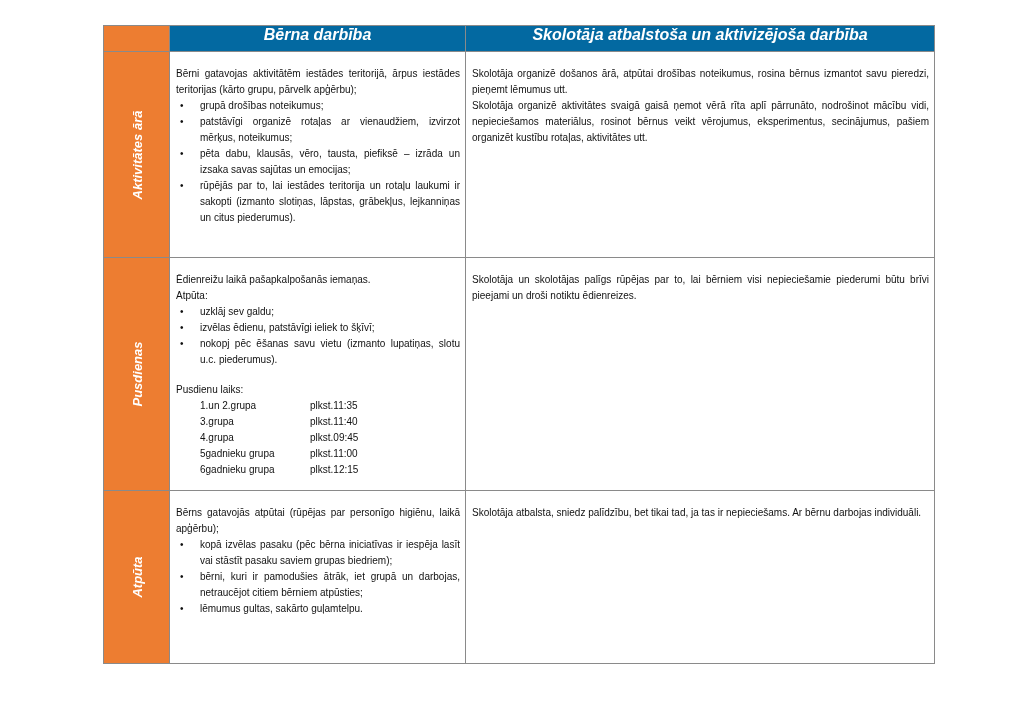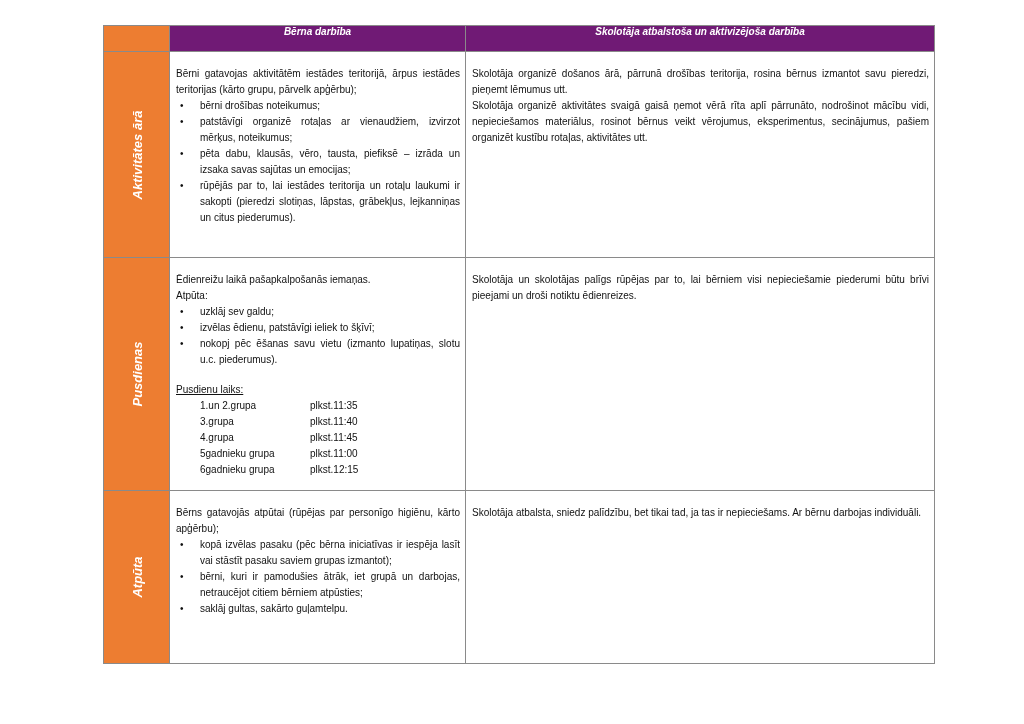--- a/index.html
+++ b/index.html
@@ -8,36 +8,36 @@
     font-family: "Liberation Sans", sans-serif; color: #111;
   }
   .page { position: absolute; left: 0; top: 0; width: 1024px; height: 724px; }
   table.schedule {
     position: absolute; left: 103px; top: 25px; width: 831px;
     border-collapse: collapse; table-layout: fixed;
   }
   table.schedule td, table.schedule th { border: 1px solid #8a8a8a; vertical-align: top; }
   col.c1 { width: 66px; } col.c2 { width: 296px; } col.c3 { width: 469px; }
   th.hcell {
-    background: #701a75; color: #fff; font-weight: bold; font-style: italic;
-    font-size: 10px; height: 25px; padding: 0; vertical-align: middle; text-align: center;
+    background: #0369a1; color: #fff; font-weight: bold; font-style: italic;
+    font-size: 16px; height: 25px; padding: 0; vertical-align: middle; text-align: center;
   }
   th.corner { background: #ed7d31; }
   td.rowlabel { background: #ed7d31; position: relative; padding: 0; }
   .vlabel {
     position: absolute; left: 50%; top: 50%;
     transform: translate(-50%, -50%) rotate(-90deg);
     white-space: nowrap; color: #fff; font-weight: bold; font-style: italic; font-size: 13px;
   }
   td.cell { padding: 14px 5px 4px 6px; font-size: 10px; line-height: 16px; text-align: justify; }
   td.cell p { margin: 0; }
   ul.blist { margin: 0; padding: 0 0 0 24px; list-style: none; }
   ul.blist li { position: relative; }
   ul.blist li::before { content: "\2022"; position: absolute; left: -20px; top: 0; }
-  .lunch-title { text-decoration: underline; margin-top: 14px !important; }
+  .lunch-title { margin-top: 14px !important; }
   .lunch-row { display: flex; padding-left: 24px; }
   .lunch-group { width: 110px; }
   tr.hrow { height: 26px; }
   tr.r1 { height: 206px; } tr.r2 { height: 233px; } tr.r3 { height: 173px; }
 </style>
 </head>
 <body>
 
 <div class="page">
 <table class="schedule">
@@ -53,28 +53,28 @@
     <th class="hcell">Skolotāja atbalstoša un aktivizējoša darbība</th>
   </tr>
 
   <tr class="r1">
     <td class="rowlabel">
       <span class="vlabel">Aktivitātes ārā</span>
     </td>
     <td class="cell">
       <p>Bērni gatavojas aktivitātēm iestādes teritorijā, ārpus iestādes teritorijas (kārto grupu, pārvelk apģērbu);</p>
       <ul class="blist">
-        <li>bērni drošības noteikumus;</li>
+        <li>grupā drošības noteikumus;</li>
         <li>patstāvīgi organizē rotaļas ar vienaudžiem, izvirzot mērķus, noteikumus;</li>
         <li>pēta dabu, klausās, vēro, tausta, piefiksē – izrāda un izsaka savas sajūtas un emocijas;</li>
-        <li>rūpējās par to, lai iestādes teritorija un rotaļu laukumi ir sakopti (pieredzi slotiņas, lāpstas, grābekļus, lejkanniņas un citus piederumus).</li>
+        <li>rūpējās par to, lai iestādes teritorija un rotaļu laukumi ir sakopti (izmanto slotiņas, lāpstas, grābekļus, lejkanniņas un citus piederumus).</li>
       </ul>
     </td>
     <td class="cell">
-      <p>Skolotāja organizē došanos ārā, pārrunā drošības teritorija, rosina bērnus izmantot savu pieredzi, pieņemt lēmumus utt.</p>
+      <p>Skolotāja organizē došanos ārā, atpūtai drošības noteikumus, rosina bērnus izmantot savu pieredzi, pieņemt lēmumus utt.</p>
       <p>Skolotāja organizē aktivitātes svaigā gaisā ņemot vērā rīta aplī pārrunāto, nodrošinot mācību vidi, nepieciešamos materiālus, rosinot bērnus veikt vērojumus, eksperimentus, secinājumus, pašiem organizēt kustību rotaļas, aktivitātes utt.</p>
     </td>
   </tr>
 
   <tr class="r2">
     <td class="rowlabel">
       <span class="vlabel">Pusdienas</span>
     </td>
     <td class="cell">
       <p>Ēdienreižu  laikā pašapkalpošanās iemaņas.</p>
@@ -88,46 +88,46 @@
       <div class="lunch-row">
         <span class="lunch-group">1.un 2.grupa</span>
         <span>plkst.11:35</span>
       </div>
       <div class="lunch-row">
         <span class="lunch-group">3.grupa</span>
         <span>plkst.11:40</span>
       </div>
       <div class="lunch-row">
         <span class="lunch-group">4.grupa</span>
-        <span>plkst.11:45</span>
+        <span>plkst.09:45</span>
       </div>
       <div class="lunch-row">
         <span class="lunch-group">5gadnieku grupa</span>
         <span>plkst.11:00</span>
       </div>
       <div class="lunch-row">
         <span class="lunch-group">6gadnieku grupa</span>
         <span>plkst.12:15</span>
       </div>
     </td>
     <td class="cell">
       <p>Skolotāja un skolotājas palīgs rūpējas par to, lai bērniem visi nepieciešamie piederumi būtu brīvi pieejami un droši notiktu ēdienreizes.</p>
     </td>
   </tr>
 
   <tr class="r3">
     <td class="rowlabel">
       <span class="vlabel">Atpūta</span>
     </td>
     <td class="cell">
-      <p>Bērns gatavojās atpūtai (rūpējas par personīgo higiēnu, kārto apģērbu);</p>
+      <p>Bērns gatavojās atpūtai (rūpējas par personīgo higiēnu, laikā apģērbu);</p>
       <ul class="blist">
-        <li>kopā izvēlas pasaku (pēc bērna iniciatīvas ir iespēja lasīt vai stāstīt pasaku saviem grupas izmantot);</li>
+        <li>kopā izvēlas pasaku (pēc bērna iniciatīvas ir iespēja lasīt vai stāstīt pasaku saviem grupas biedriem);</li>
         <li>bērni, kuri ir pamodušies ātrāk, iet grupā un darbojas, netraucējot citiem bērniem atpūsties;</li>
-        <li>saklāj gultas, sakārto guļamtelpu.</li>
+        <li>lēmumus gultas, sakārto guļamtelpu.</li>
       </ul>
     </td>
     <td class="cell">
       <p>Skolotāja atbalsta, sniedz palīdzību, bet tikai tad, ja tas ir nepieciešams. Ar bērnu darbojas individuāli.</p>
     </td>
   </tr>
 </tbody>
     </table>
 </div>
 

